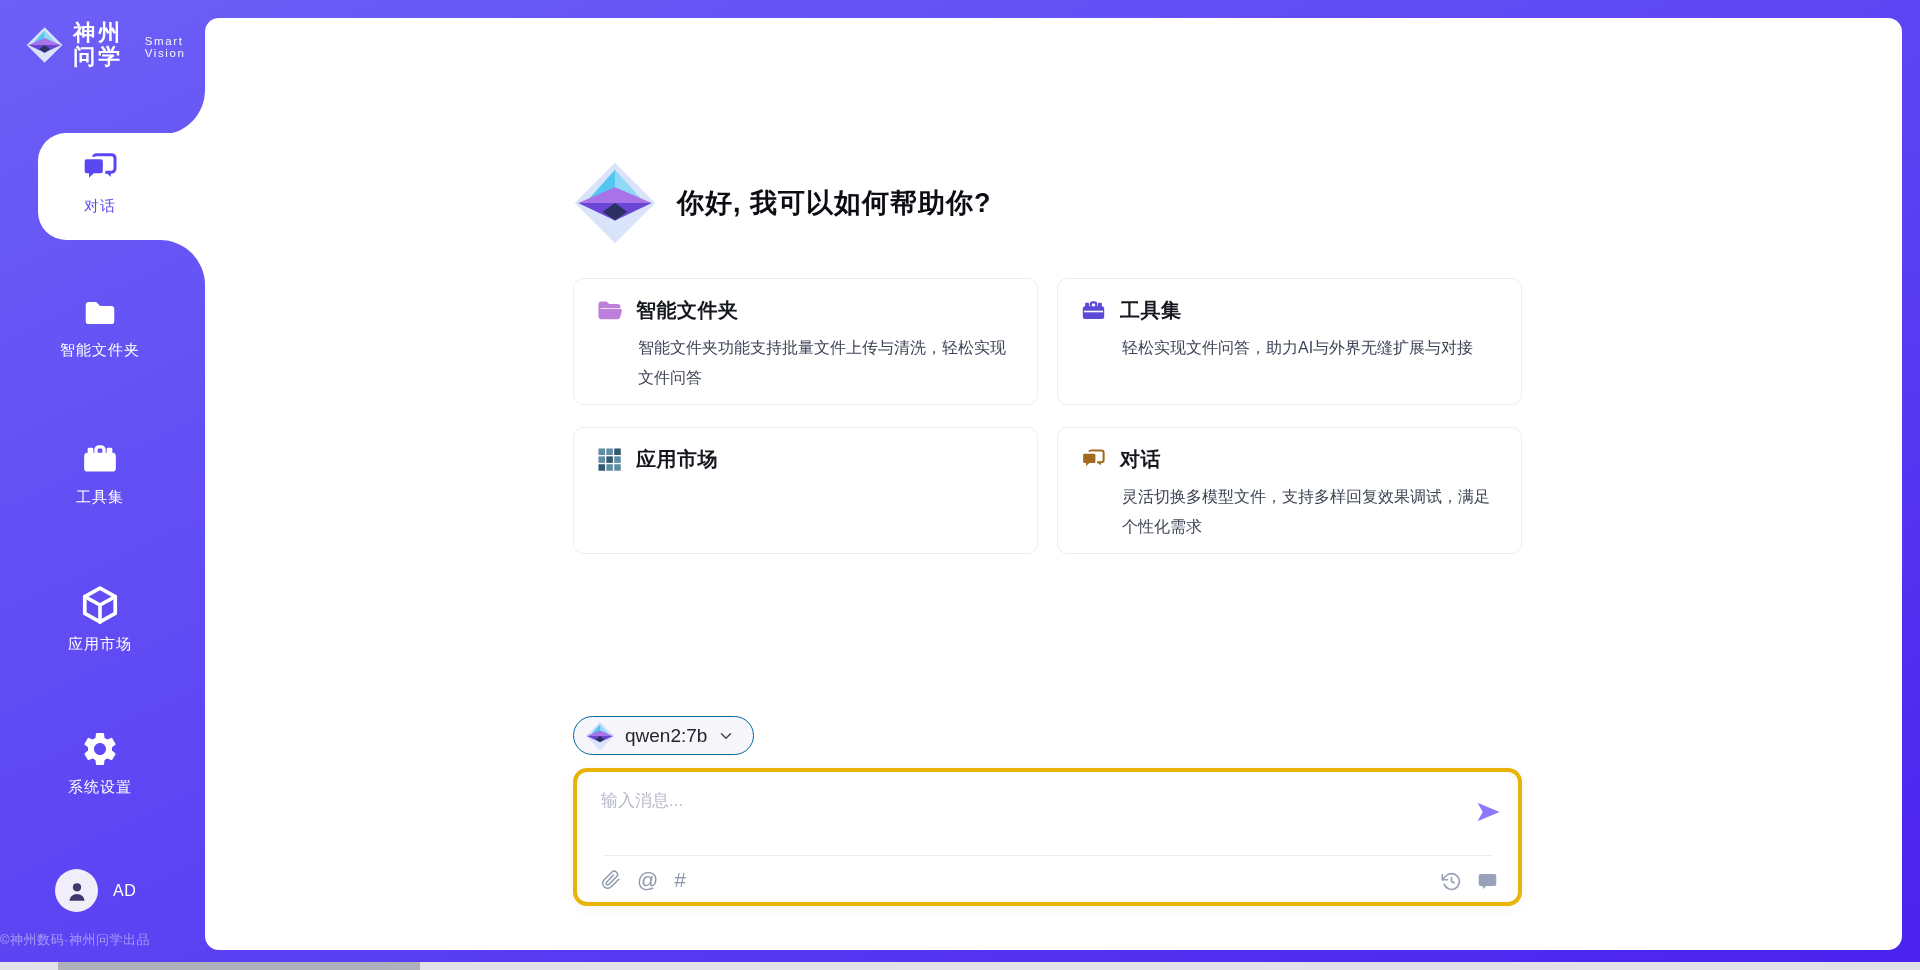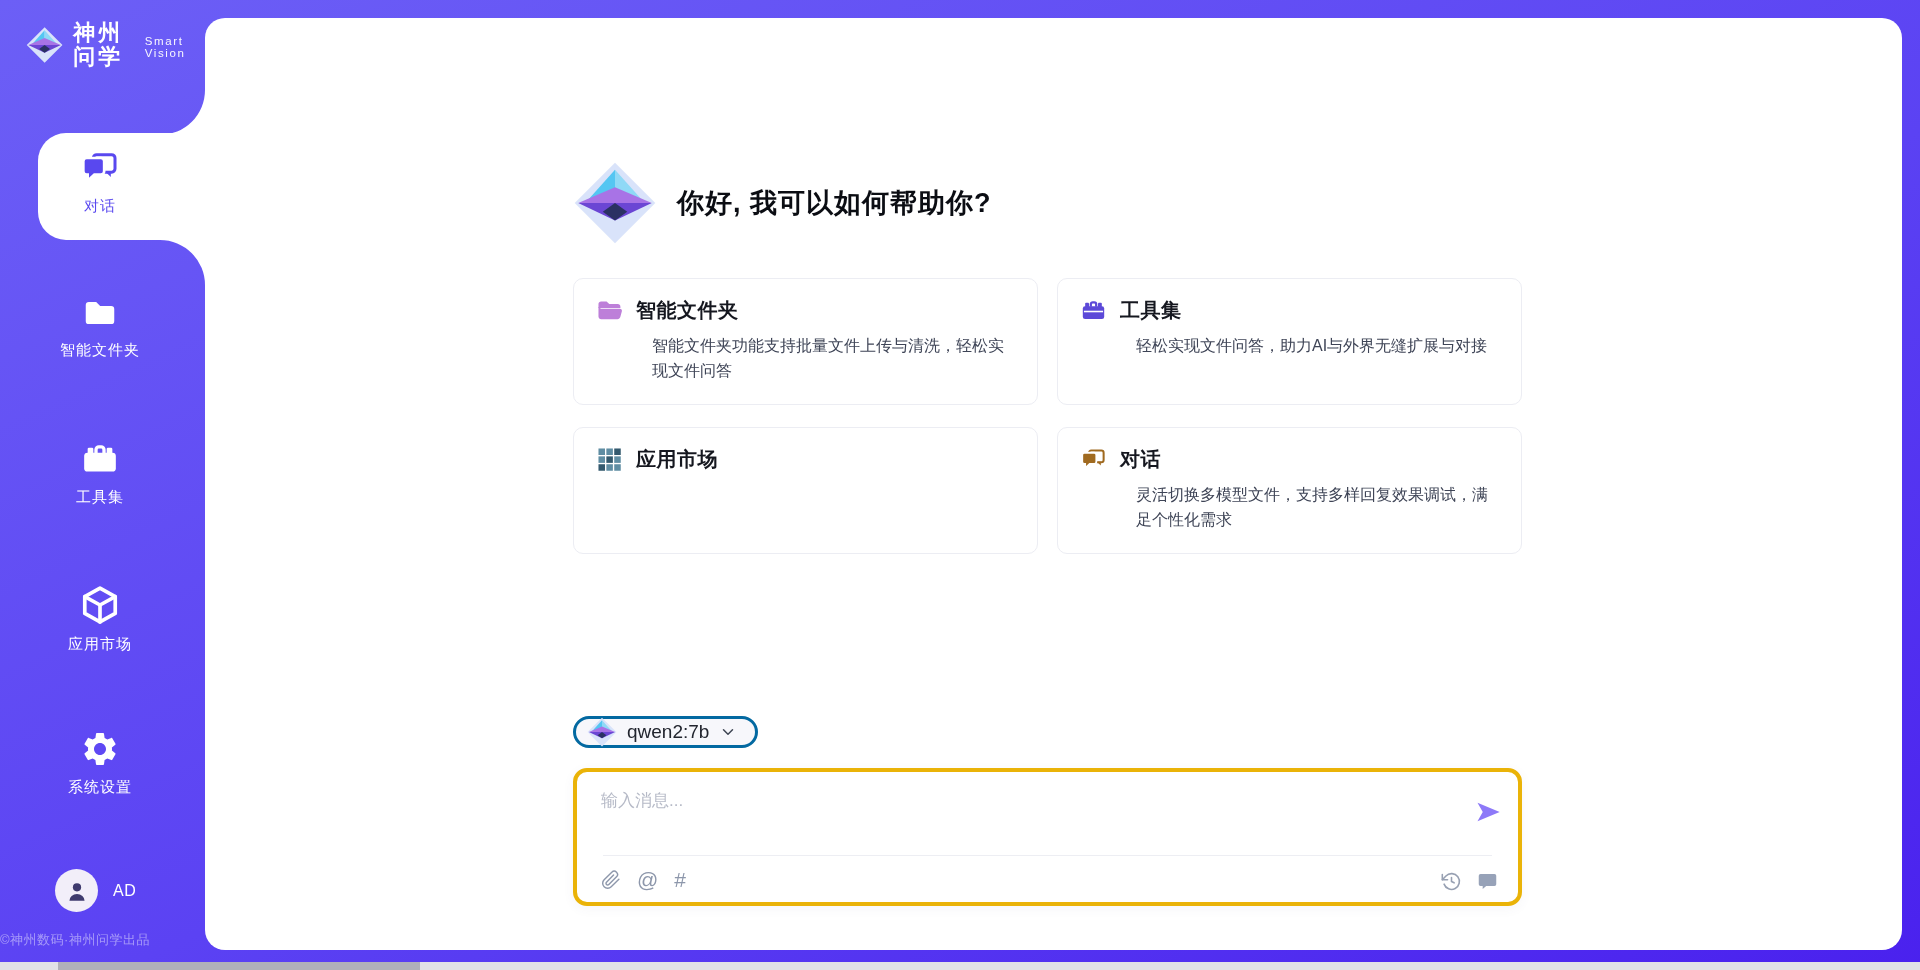--- a/index.html
+++ b/index.html
@@ -2,21 +2,21 @@
 <html><head>
 <meta charset="utf-8">
 <style>
   html,body{margin:0;padding:0;}
   body{font-family:"Liberation Sans","DejaVu Sans",sans-serif;-webkit-font-smoothing:antialiased;}
   #app{position:relative;width:1920px;height:970px;overflow:hidden;
        background:linear-gradient(155deg,#6c5ff6 0%,#5b42f3 55%,#4a21ee 100%);}
 
   
   .main-panel{position:absolute;left:205px;top:18px;width:1697px;height:932px;
-              background:#ffffff;border-radius:20px;}
+              background:#ffffff;border-radius:14px;}
 
   
   .sidebar{position:absolute;left:0;top:0;width:205px;height:100%;}
   .logo{position:absolute;left:26px;top:19px;display:flex;align-items:center;gap:10px;}
   .logo-text{display:flex;flex-direction:row;color:#fff;}
   .logo-title{font-size:22px;font-weight:bold;letter-spacing:3px;line-height:24px;}
   .logo-sub{font-size:11.5px;letter-spacing:1.6px;margin-top:14px;opacity:.95;}
 
   .active-tab-svg{position:absolute;left:38px;top:90px;}
 
@@ -38,24 +38,24 @@
 
   .greeting{position:absolute;left:0;top:143px;display:flex;align-items:center;gap:20px;}
   .greeting h1{margin:0;font-size:27px;font-weight:bold;color:#0b0d13;letter-spacing:1px;}
 
   .cards{position:absolute;left:0;top:260px;width:949px;display:grid;
          grid-template-columns:465px 465px;grid-column-gap:19px;grid-row-gap:22px;}
   .card{box-sizing:border-box;height:127px;background:#fff;border:1px solid #ecedf3;
         border-radius:10px;padding:18px 18px 0 22px;cursor:pointer;}
   .card-head{display:flex;align-items:center;gap:13px;}
   .card-title{font-size:20px;font-weight:bold;color:#15171f;letter-spacing:.5px;}
-  .card-desc{margin-top:9px;margin-left:56px;font-size:16px;line-height:25px;color:#3e4456;}
-
-  .model-pill{position:absolute;left:0;top:698px;height:32px;display:inline-flex;align-items:center;
-              gap:10px;padding:0 18px 0 11px;background:#f7f7fb;border:3px solid #0369a1;
+  .card-desc{margin-top:9px;margin-left:42px;font-size:16px;line-height:30px;color:#3e4456;}
+
+  .model-pill{position:absolute;left:0;top:698px;height:39px;display:inline-flex;align-items:center;
+              gap:10px;padding:0 18px 0 11px;background:#f7f7fb;border:1px solid #0369a1;
               border-radius:24px;cursor:pointer;box-sizing:border-box;}
   .model-label{font-size:19px;color:#22252e;}
 
   .composer{position:absolute;left:0;top:750px;width:949px;height:138px;box-sizing:border-box;
             background:#fff;border:4px solid #eab308;border-radius:14px;
             box-shadow:0 3px 12px rgba(80,80,120,.05);}
   .composer input{position:absolute;left:22px;top:12px;width:820px;height:32px;border:none;
                   outline:none;font-size:17px;color:#333;background:transparent;
                   font-family:"Liberation Sans","DejaVu Sans",sans-serif;}
   .composer input::placeholder{color:#b6bac7;}

